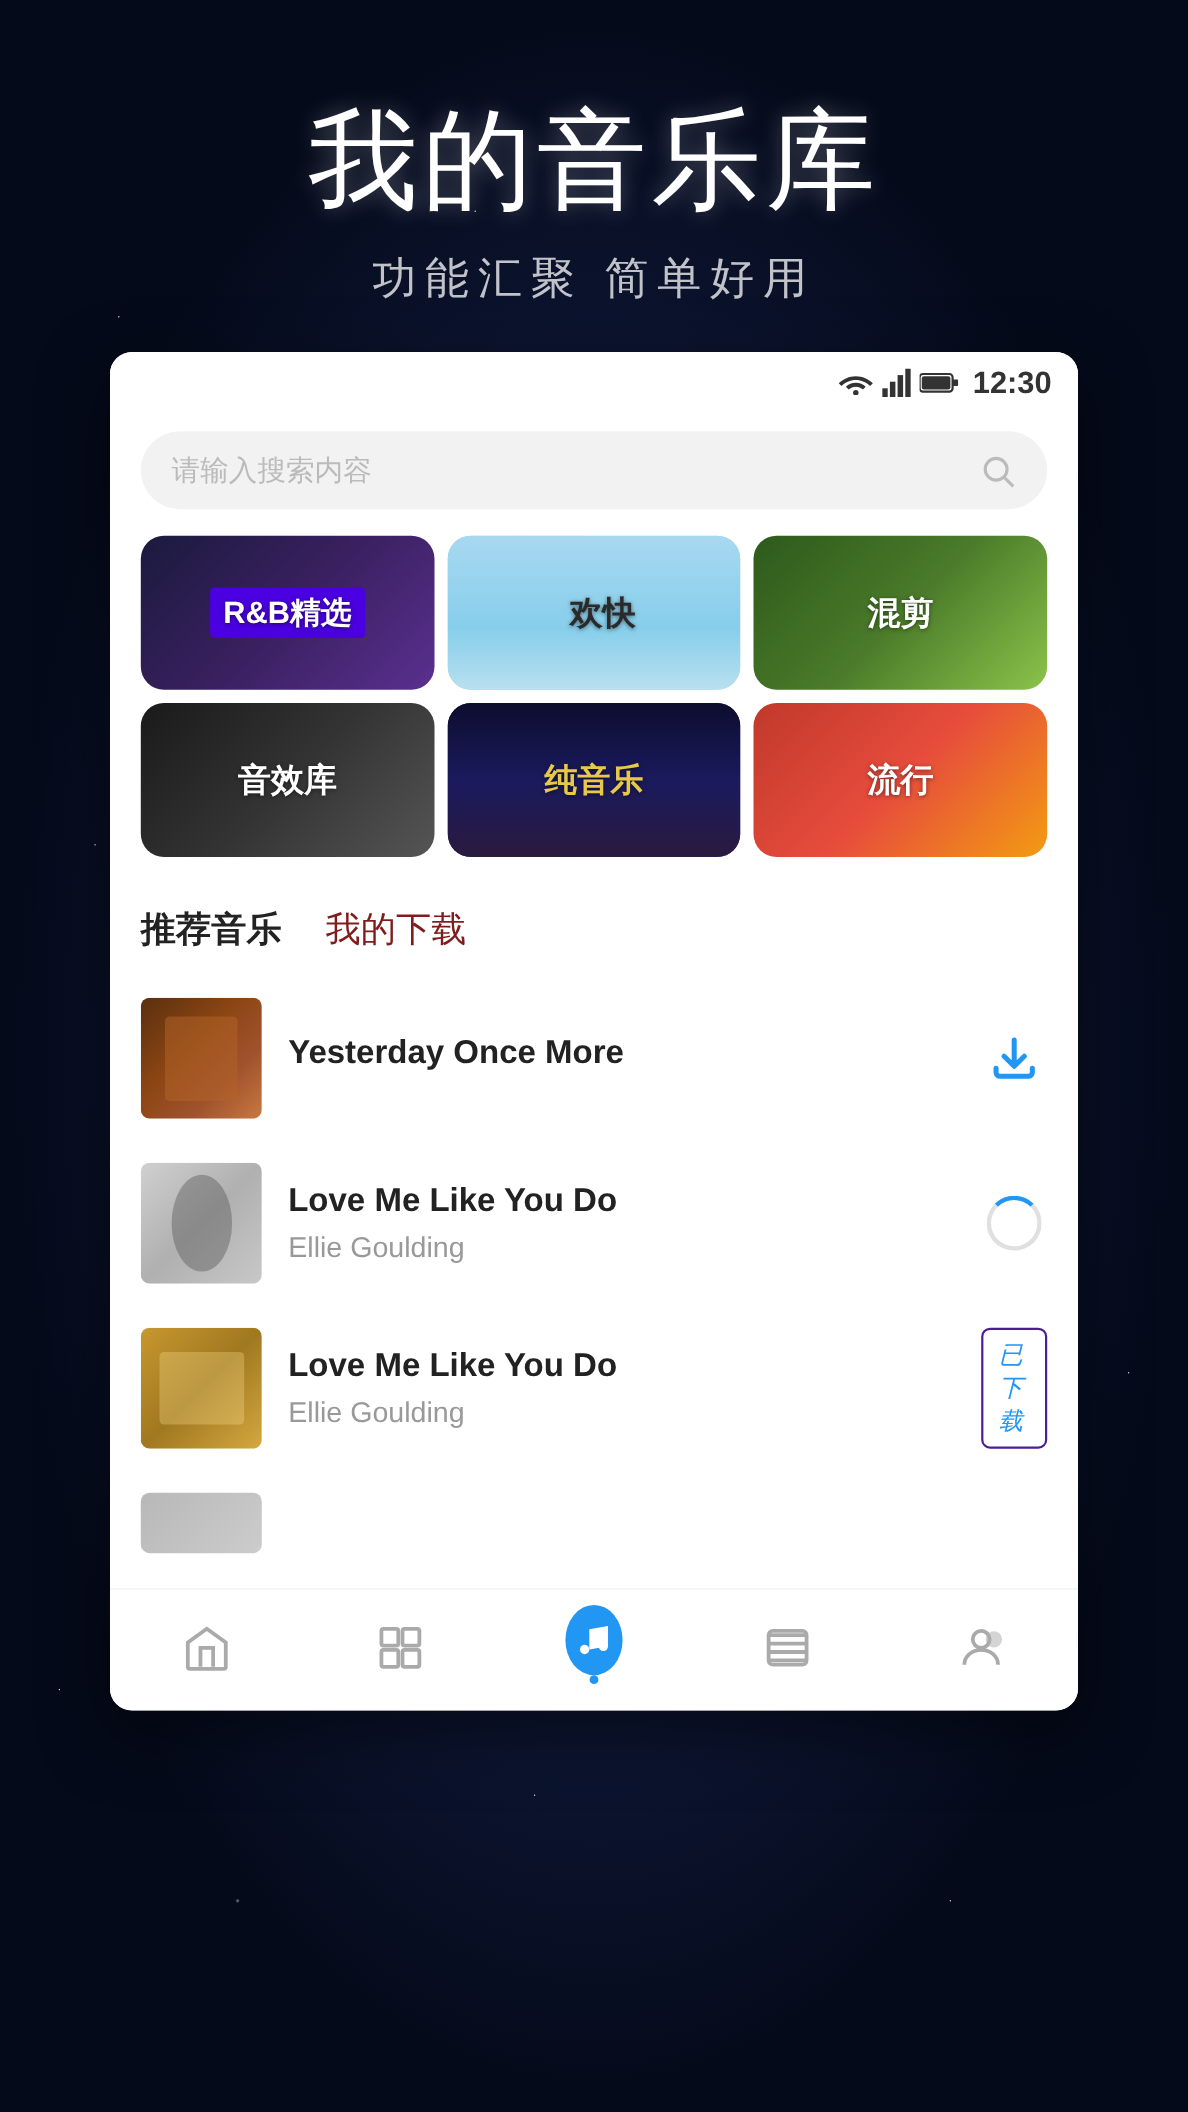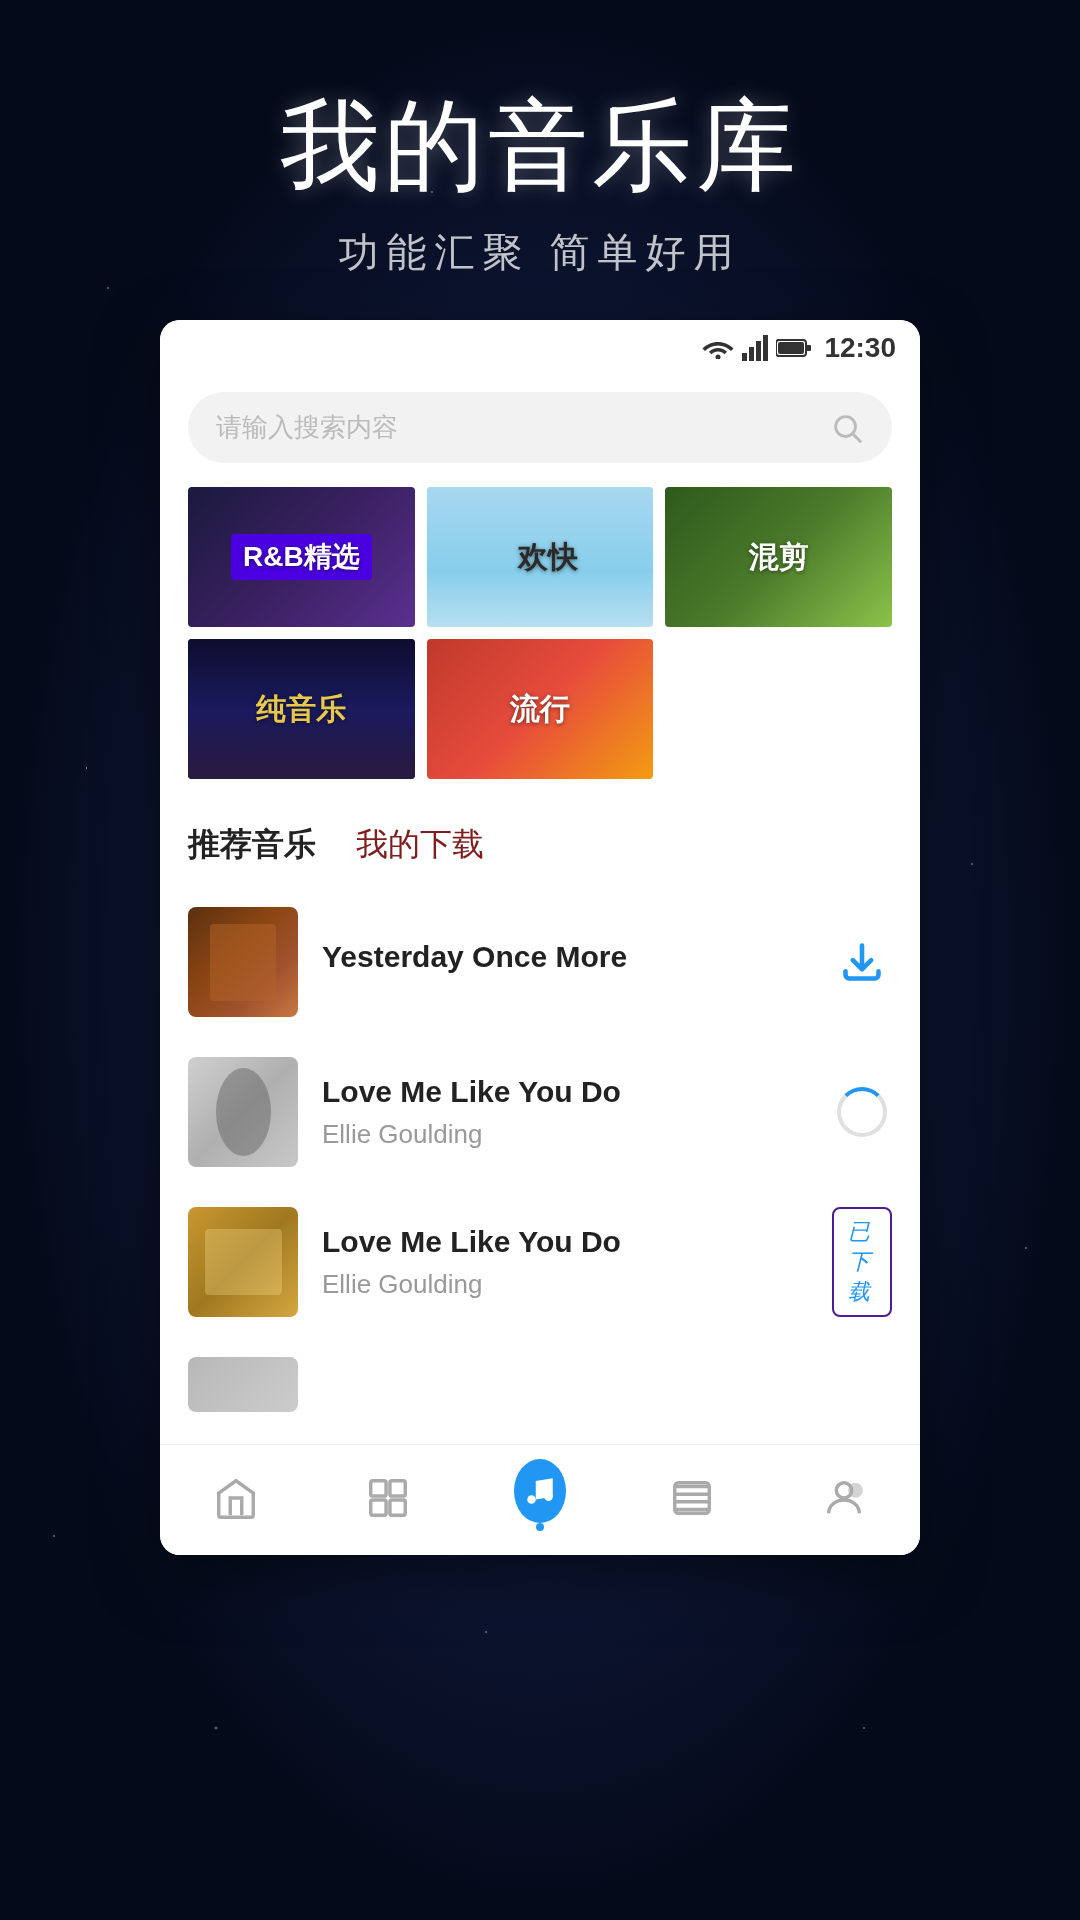--- a/index.html
+++ b/index.html
@@ -65,21 +65,21 @@
       font-size: 40px;
       color: rgba(255,255,255,0.75);
       margin-top: 10px;
       letter-spacing: 8px;
     }
 
     
     .app-card {
       position: relative;
       margin: 0 auto;
-      width: 760px;
+      width: 880px;
       background: white;
       border-radius: 20px;
       overflow: hidden;
       box-shadow: 0 20px 60px rgba(0,0,0,0.5);
     }
 
     
     .status-bar {
       display: flex;
       justify-content: flex-end;
@@ -125,21 +125,21 @@
     }
 
     
     .category-grid {
       display: grid;
       grid-template-columns: 1fr 1fr 1fr;
       gap: 12px;
       margin: 0 28px 28px;
     }
     .category-item {
-      border-radius: 4px;
+      border-radius: 21px;
       overflow: hidden;
       position: relative;
       height: 140px;
     }
     .category-label {
       position: absolute;
       bottom: 0; left: 0; right: 0;
       top: 0;
       display: flex;
       align-items: center;
@@ -351,20 +351,25 @@
         欢快
       </div>
     </div>
 
     <div class="category-item cat-mix">
       <div class="category-label">
         混剪
       </div>
     </div>
 
+    <div class="category-item cat-sound">
+      <div class="category-label">
+        音效库
+      </div>
+    </div>
 
     <div class="category-item cat-pure">
       <div style="position:absolute;top:0;left:0;right:0;bottom:0; background:linear-gradient(180deg,#0d0d2e 0%,#1a1a5e 50%,#2a1a3e 100%);"></div>
       <div class="category-label" style="color:#e8c84a;">
         纯音乐
       </div>
     </div>
 
     <div class="category-item cat-pop">
       <div class="category-label">

